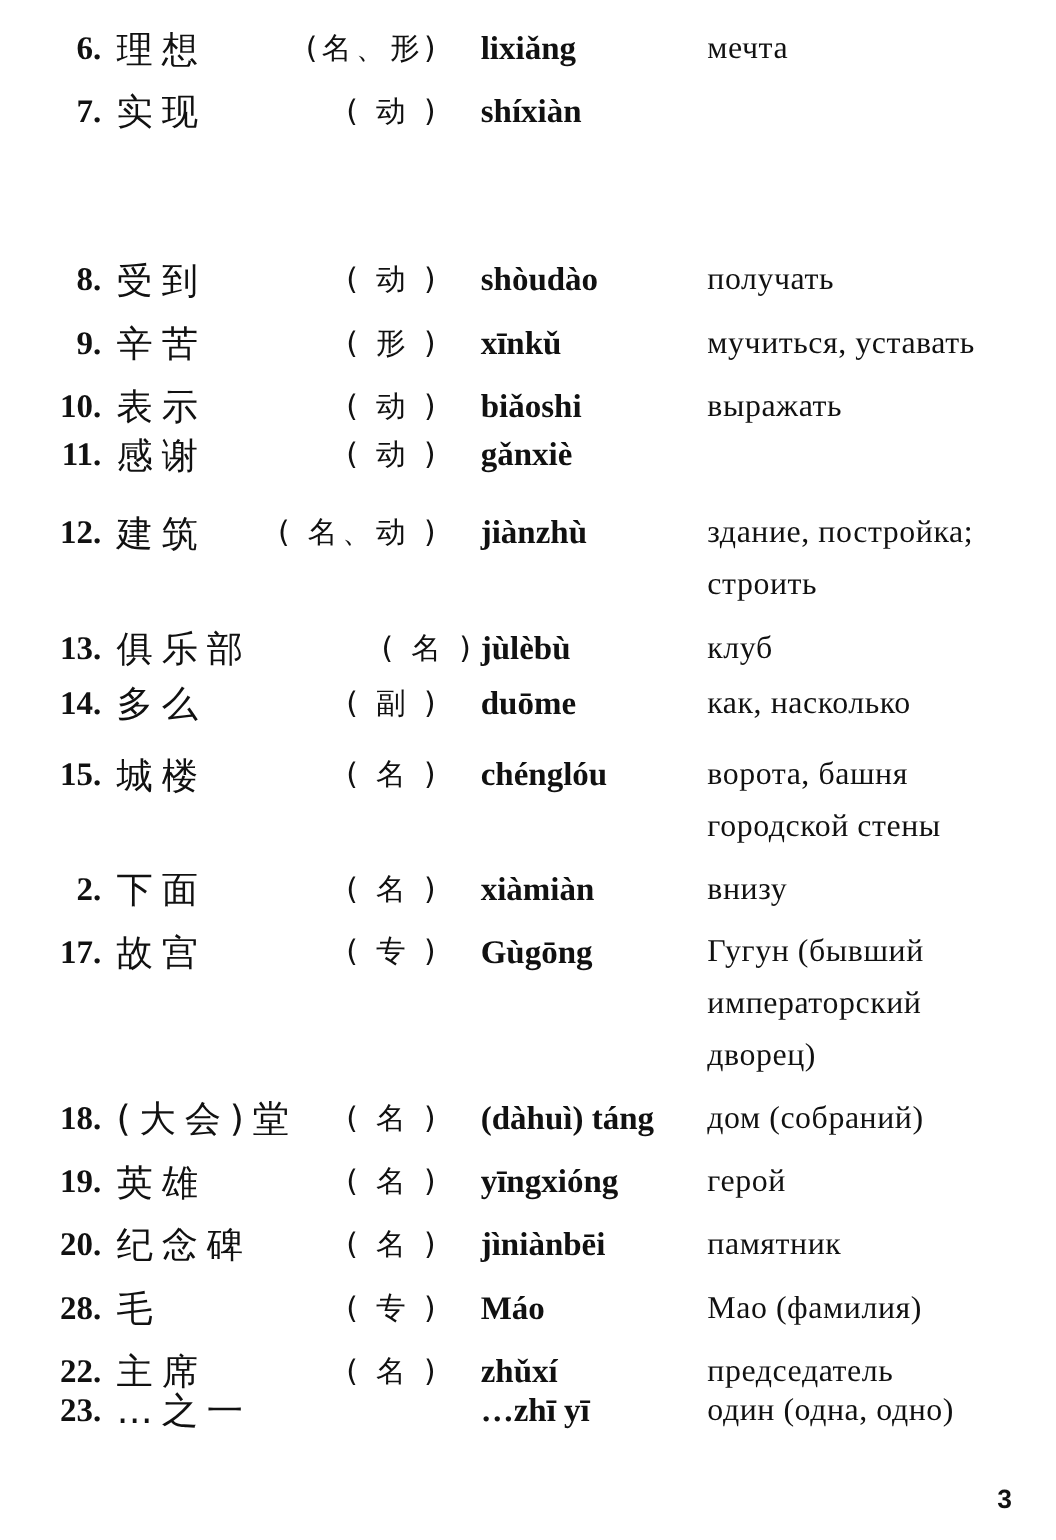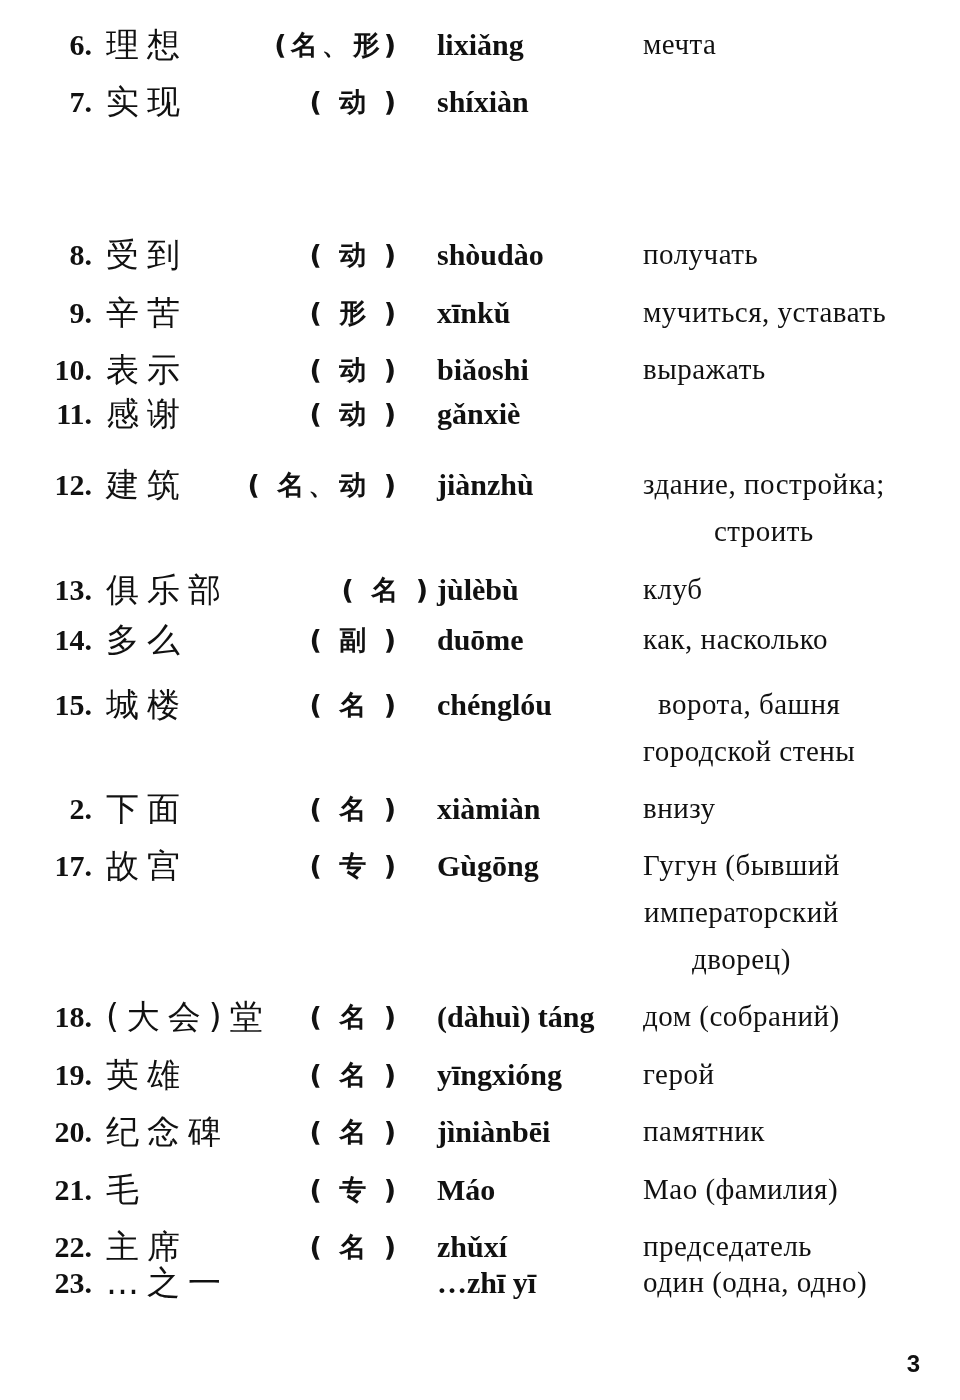--- a/index.html
+++ b/index.html
@@ -3,26 +3,26 @@
 <meta charset="utf-8">
 <style>
   html, body { margin: 0; padding: 0; background: #ffffff; }
   body { width: 960px; height: 1400px; position: relative; overflow: hidden;
          font-family: "DejaVu Serif", serif; color: #111; }
   .row { position: absolute; left: 0; width: 960px; height: 40px; }
   .num { position: absolute; text-align: right; width: 92px; left: 0;
          font-family: "Liberation Serif", serif; font-weight: bold; font-size: 30px; line-height: 40px; }
   .hz { position: absolute; left: 106px; font-family: "DejaVu Sans", sans-serif; font-weight: normal;
         font-size: 33px; line-height: 40px; letter-spacing: 8px; }
-  .pos { position: absolute; right: 560px; font-family: "DejaVu Sans", sans-serif; font-weight: bold;
+  .pos { position: absolute; right: 560px; font-family: "DejaVu Sans", sans-serif; font-weight: normal;
          font-size: 27px; line-height: 40px; letter-spacing: 4px; white-space: nowrap; }
   .py { position: absolute; left: 437px; font-family: "Liberation Serif", serif; font-weight: bold;
         font-size: 30px; line-height: 40px; white-space: nowrap; }
   .ru { position: absolute; left: 643px; font-family: "Liberation Serif", serif; font-size: 29px;
-        line-height: 47px; letter-spacing: 0.5px; white-space: nowrap; top: -4px; text-align: center; }
+        line-height: 47px; letter-spacing: 0.5px; white-space: nowrap; top: -4px; }
   .ru span { display: block; }
   .page-num { position: absolute; right: 40px; top: 1350px; font-family: "Liberation Sans", sans-serif;
               font-weight: bold; font-size: 24px; }
 </style>
 </head>
 <body>
 
 <div id="vocab-list">
     <div class="row" style="top: 25px;">
       <div class="num">6.</div>
@@ -151,21 +151,21 @@
     <div class="row" style="top: 1112px;">
       <div class="num">20.</div>
       <div class="hz">纪念碑</div>
       <div class="pos">( 名 )</div>
       <div class="py">jìniànbēi</div>
       <div class="ru">
         <span>памятник</span>
       </div>
     </div>
     <div class="row" style="top: 1170px;">
-      <div class="num">21.</div>
+      <div class="num">28.</div>
       <div class="hz">毛</div>
       <div class="pos">( 专 )</div>
       <div class="py">Máo</div>
       <div class="ru">
         <span>Мао (фамилия)</span>
       </div>
     </div>
     <div class="row" style="top: 1227px;">
       <div class="num">22.</div>
       <div class="hz">主席</div>

